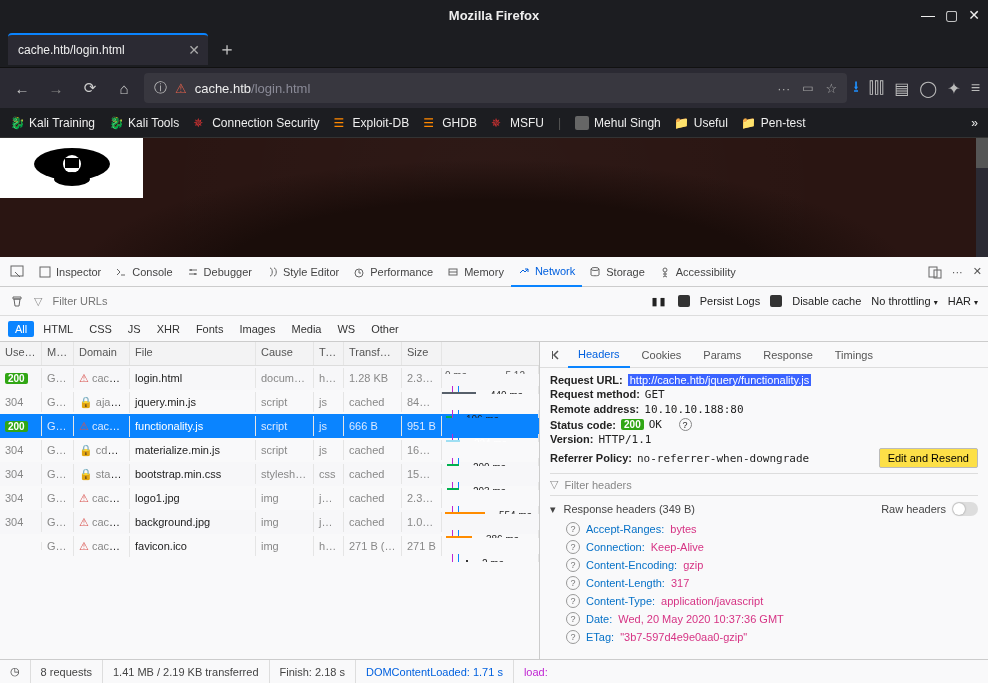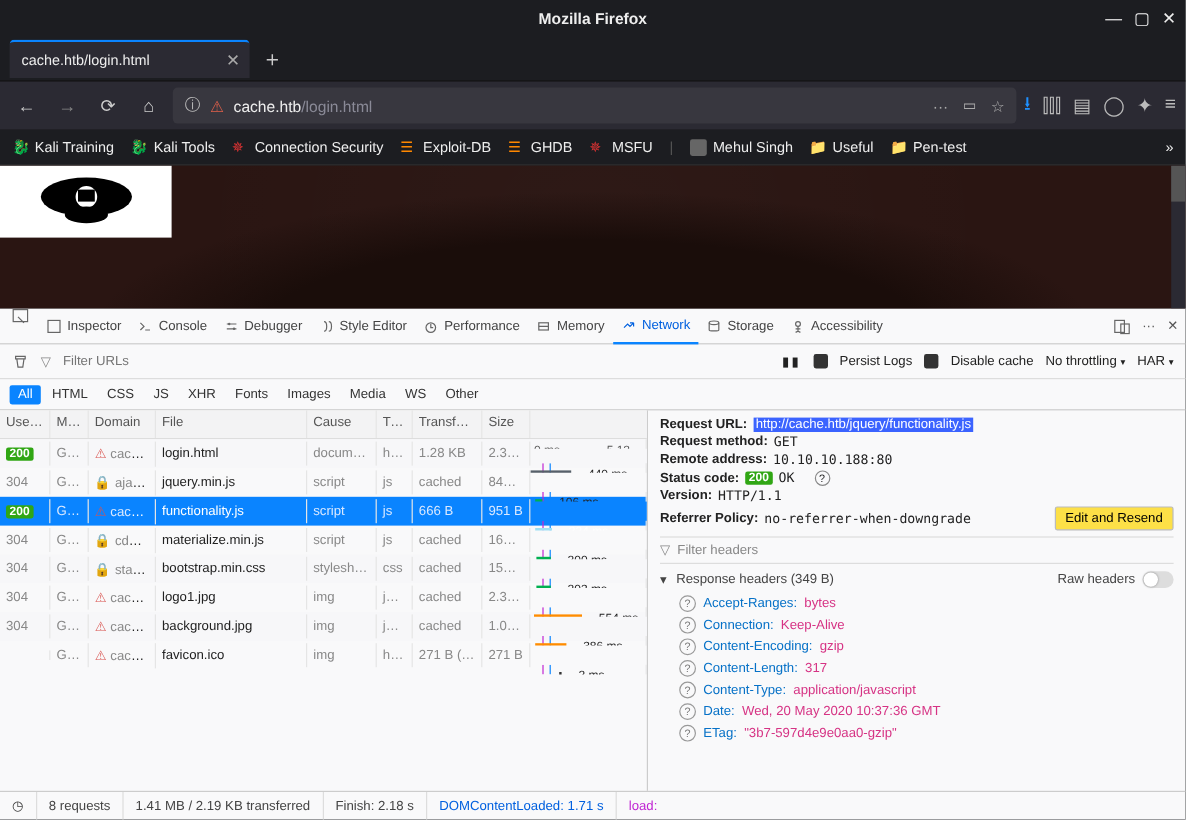--- a/index.html
+++ b/index.html
@@ -21,21 +21,21 @@
 .toolbar-end { display: flex; gap: 10px; align-items: center; color: #bbb; }
 .bookmarks { height: 30px; display: flex; align-items: center; padding: 0 10px; gap: 14px; background: #1c1d21; border-bottom: 1px solid #333; font-size: 12px; }
 .bm { display: flex; align-items: center; gap: 5px; cursor: pointer; white-space: nowrap; }
 .bm-icon { width: 14px; height: 14px; display: inline-block; }
 .content { height: 119px; background: #2a1512; position: relative; overflow: hidden; }
 .content::before { content:""; position:absolute; inset:0; background: radial-gradient(ellipse at 50% 120%, #1a0d0a 40%, transparent 60%), radial-gradient(circle, rgba(255,255,255,0.02) 0%, transparent 70%); }
 .logo { width: 143px; height: 60px; background: #fff; margin: 0 0 0 0; display: flex; align-items: center; justify-content: center; }
 .scroll { position: absolute; right: 0; top: 0; width: 12px; height: 119px; background: #2b2a33; }
 .scroll-thumb { width: 12px; height: 30px; background: #555; position: absolute; top: 0; }
 .devtools { background: #f9f9fa; color: #222; display: flex; flex-direction: column; height: 426px; }
-.dt-tabs { height: 30px; display: flex; border-bottom: 1px solid #ccc; padding: 0 6px; gap: 4px; font-size: 11px; }
+.dt-tabs { height: 30px; display: flex; align-items: center; border-bottom: 1px solid #ccc; padding: 0 6px; gap: 4px; font-size: 11px; }
 .dt-pick { width: 22px; display: flex; justify-content: center; cursor: pointer; }
 .dt-tab { display: flex; align-items: center; gap: 5px; padding: 0 7px; height: 30px; cursor: pointer; color: #444; }
 .dt-tab.active { color: #0060df; border-bottom: 2px solid #0a84ff; margin-bottom: -1px; }
 .dt-tabend { margin-left: auto; display: flex; gap: 10px; align-items: center; color: #555; }
 .dt-filter { height: 29px; display: flex; align-items: center; padding: 0 10px; gap: 10px; border-bottom: 1px solid #ddd; font-size: 11px; }
 .dt-filter input { border: none; outline: none; font-size: 11px; background: transparent; flex: 0 0 100px; }
 .dt-filter-end { margin-left: auto; display: flex; align-items: center; gap: 10px; }
 .chk { width: 12px; height: 12px; background: #333; display: inline-block; border-radius: 2px; }
 .dt-types { height: 26px; display: flex; align-items: center; padding: 0 8px; gap: 2px; border-bottom: 1px solid #ccc; font-size: 11px; }
 .type-btn { padding: 2px 7px; border-radius: 2px; cursor: pointer; color: #333; }
@@ -451,20 +451,33 @@
             <div class="col-wf">
               <div class="wfmark" style="left:10px"></div>
               <div class="wfmark wfmark2" style="left:16px"></div>
               <div class="wfbar" style="left:24px;width:2px;background:#333"></div>
               <span style="position:absolute;left:40px;top:4px">2 ms</span>
             </div>
           </div>
         </div>
     </div>
     <div class="details">
+      <div class="det-tabs" id="det-tabs">
+        <span style="padding:0 4px;color:#555">
+            <svg width="12" height="12">
+              <path d="M8 2 L4 6 L8 10" stroke="#555" fill="none" stroke-width="1.5"></path>
+              <rect x="2" y="2" width="1" height="8" fill="#555"></rect>
+            </svg>
+          </span>
+      <div class="det-tab active">Headers</div>
+          <div class="det-tab">Cookies</div>
+          <div class="det-tab">Params</div>
+          <div class="det-tab">Response</div>
+          <div class="det-tab">Timings</div>
+        </div>
       <div class="det-body">
         <div class="kv">
             <b>Request URL:</b> 
             <span class="url-sel">http://cache.htb/jquery/functionality.js</span>
           </div>
         <div class="kv">
             <b>Request method:</b> 
             <span class="mono">GET</span>
           </div>
         <div class="kv">

